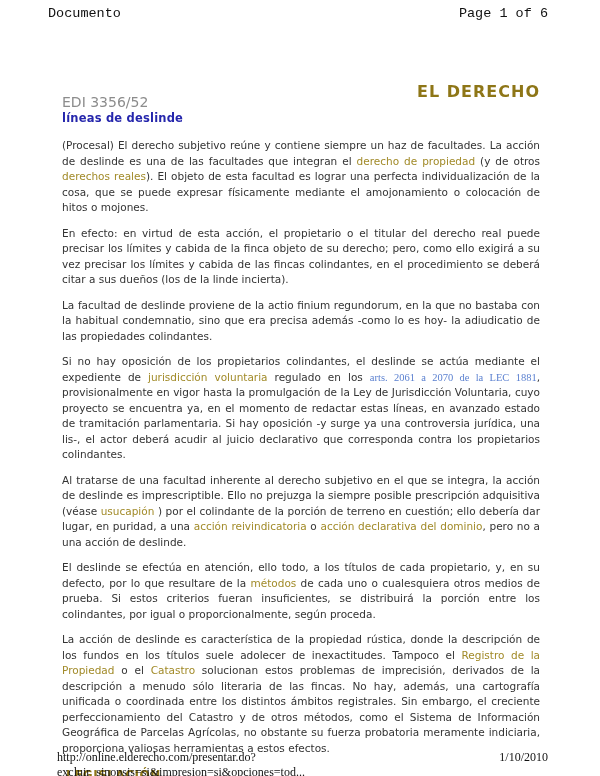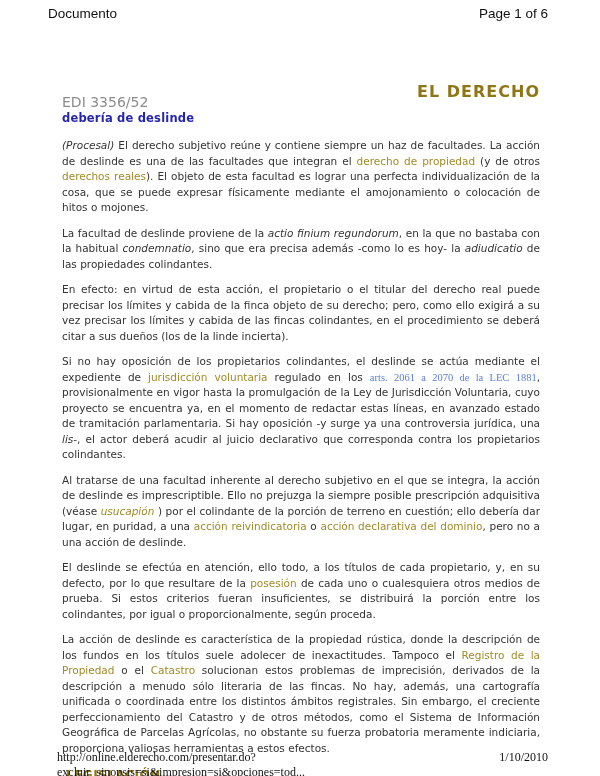--- a/index.html
+++ b/index.html
@@ -7,21 +7,21 @@
     position:relative;
     width:600px;height:776px;
     background:#ffffff;
     overflow:hidden;
     font-family:"DejaVu Sans","Liberation Sans",sans-serif;
   }
   
   .print-header{
     position:absolute;top:6px;left:48px;right:52px;
     display:flex;justify-content:space-between;
-    font-family:Liberation Sans, sans-serif;
+    font-family:Liberation Mono, monospace;
     font-size:13.5px;color:#111;
   }
   .print-footer{
     position:absolute;top:750px;left:57px;right:52px;
     display:flex;justify-content:space-between;
     font-family:"Liberation Serif","DejaVu Serif",serif;
     font-size:12px;color:#111;
   }
   
   .brand{
@@ -39,21 +39,21 @@
     font-size:11.5px;font-weight:bold;color:#2526ac;
     letter-spacing:0.2px;
   }
   
   .article{
     position:absolute;top:138px;left:62px;width:478px;
     font-size:10.5px;line-height:15.5px;color:#333333;
     text-align:justify;
   }
   .article p{margin:0 0 10px 0;}
-  .it{font-style:italic;margin-top:28px;}
+  .it{margin-top:28px;}
   .lk{color:#a18a28;text-decoration:none;cursor:pointer;}
   .lkb{color:#5b80d0;text-decoration:none;cursor:pointer;font-family:Liberation Serif, serif;}
   .section-heading{
     font-size:12px;font-weight:bold;color:#8e7617;
     letter-spacing:0.5px;
     margin:12px 0 9px 4px;text-align:left;
   }
 </style>
 </head>
 <body>
@@ -62,29 +62,29 @@
 
   <div class="print-header">
     <span>Documento</span>
     <span>Page 1 of 6</span>
   </div>
 
   <div class="brand">EL DERECHO</div>
 
   <div class="ref">EDI 3356/52</div>
 
-  <div class="term">debería de deslinde</div>
+  <div class="term">líneas de deslinde</div>
 
   <div class="article" id="article-body">
       <p><span class="it">(Procesal)</span><span> El derecho subjetivo reúne y contiene siempre un haz de facultades. La acción de deslinde es una de las facultades que integran el </span><a class="lk">derecho de propiedad</a><span> (y de otros </span><a class="lk">derechos reales</a><span>). El objeto de esta facultad es lograr una perfecta individualización de la cosa, que se puede expresar físicamente mediante el amojonamiento o colocación de hitos o mojones.</span></p>
+      <p><span>En efecto: en virtud de esta acción, el propietario o el titular del derecho real puede precisar los límites y cabida de la finca objeto de su derecho; pero, como ello exigirá a su vez precisar los límites y cabida de las fincas colindantes, en el procedimiento se deberá citar a sus dueños (los de la linde incierta).</span></p>
       <p><span>La facultad de deslinde proviene de la </span><span class="it">actio finium regundorum</span><span>, en la que no bastaba con la habitual </span><span class="it">condemnatio</span><span>, sino que era precisa además -como lo es hoy- la </span><span class="it">adiudicatio</span><span> de las propiedades colindantes.</span></p>
-      <p><span>En efecto: en virtud de esta acción, el propietario o el titular del derecho real puede precisar los límites y cabida de la finca objeto de su derecho; pero, como ello exigirá a su vez precisar los límites y cabida de las fincas colindantes, en el procedimiento se deberá citar a sus dueños (los de la linde incierta).</span></p>
       <p><span>Si no hay oposición de los propietarios colindantes, el deslinde se actúa mediante el expediente de </span><a class="lk">jurisdicción voluntaria</a><span> regulado en los </span><a class="lkb">arts. 2061 a 2070 de la LEC 1881</a><span>, provisionalmente en vigor hasta la promulgación de la Ley de Jurisdicción Voluntaria, cuyo proyecto se encuentra ya, en el momento de redactar estas líneas, en avanzado estado de tramitación parlamentaria. Si hay oposición -y surge ya una controversia jurídica, una </span><span class="it">lis</span><span>-, el actor deberá acudir al juicio declarativo que corresponda contra los propietarios colindantes.</span></p>
       <p><span>Al tratarse de una facultad inherente al derecho subjetivo en el que se integra, la acción de deslinde es imprescriptible. Ello no prejuzga la siempre posible prescripción adquisitiva (véase </span><a class="lk it">usucapión</a><span> ) por el colindante de la porción de terreno en cuestión; ello debería dar lugar, en puridad, a una </span><a class="lk">acción reivindicatoria</a><span> o </span><a class="lk">acción declarativa del dominio</a><span>, pero no a una acción de deslinde.</span></p>
-      <p><span>El deslinde se efectúa en atención, ello todo, a los títulos de cada propietario, y, en su defecto, por lo que resultare de la </span><a class="lk">posesión</a><span> de cada uno o cualesquiera otros medios de prueba. Si estos criterios fueran insuficientes, se distribuirá la porción entre los colindantes, por igual o proporcionalmente, según proceda.</span></p>
+      <p><span>El deslinde se efectúa en atención, ello todo, a los títulos de cada propietario, y, en su defecto, por lo que resultare de la </span><a class="lk">métodos</a><span> de cada uno o cualesquiera otros medios de prueba. Si estos criterios fueran insuficientes, se distribuirá la porción entre los colindantes, por igual o proporcionalmente, según proceda.</span></p>
       <p><span>La acción de deslinde es característica de la propiedad rústica, donde la descripción de los fundos en los títulos suele adolecer de inexactitudes. Tampoco el </span><a class="lk">Registro de la Propiedad</a><span> o el </span><a class="lk">Catastro</a><span> solucionan estos problemas de imprecisión, derivados de la descripción a menudo sólo literaria de las fincas. No hay, además, una cartografía unificada o coordinada entre los distintos ámbitos registrales. Sin embargo, el creciente perfeccionamiento del Catastro y de otros métodos, como el Sistema de Información Geográfica de Parcelas Agrícolas, no obstante su fuerza probatoria meramente indiciaria, proporciona valiosas herramientas a estos efectos.</span></p>
       <div class="section-heading">LEGISLACIÓN</div>
     </div>
 
   <div class="print-footer">
     <span>http://online.elderecho.com/presentar.do?excluir_sinopsis=si&amp;impresion=si&amp;opciones=tod...</span>
     <span>1/10/2010</span>
   </div>
 
 </div>

